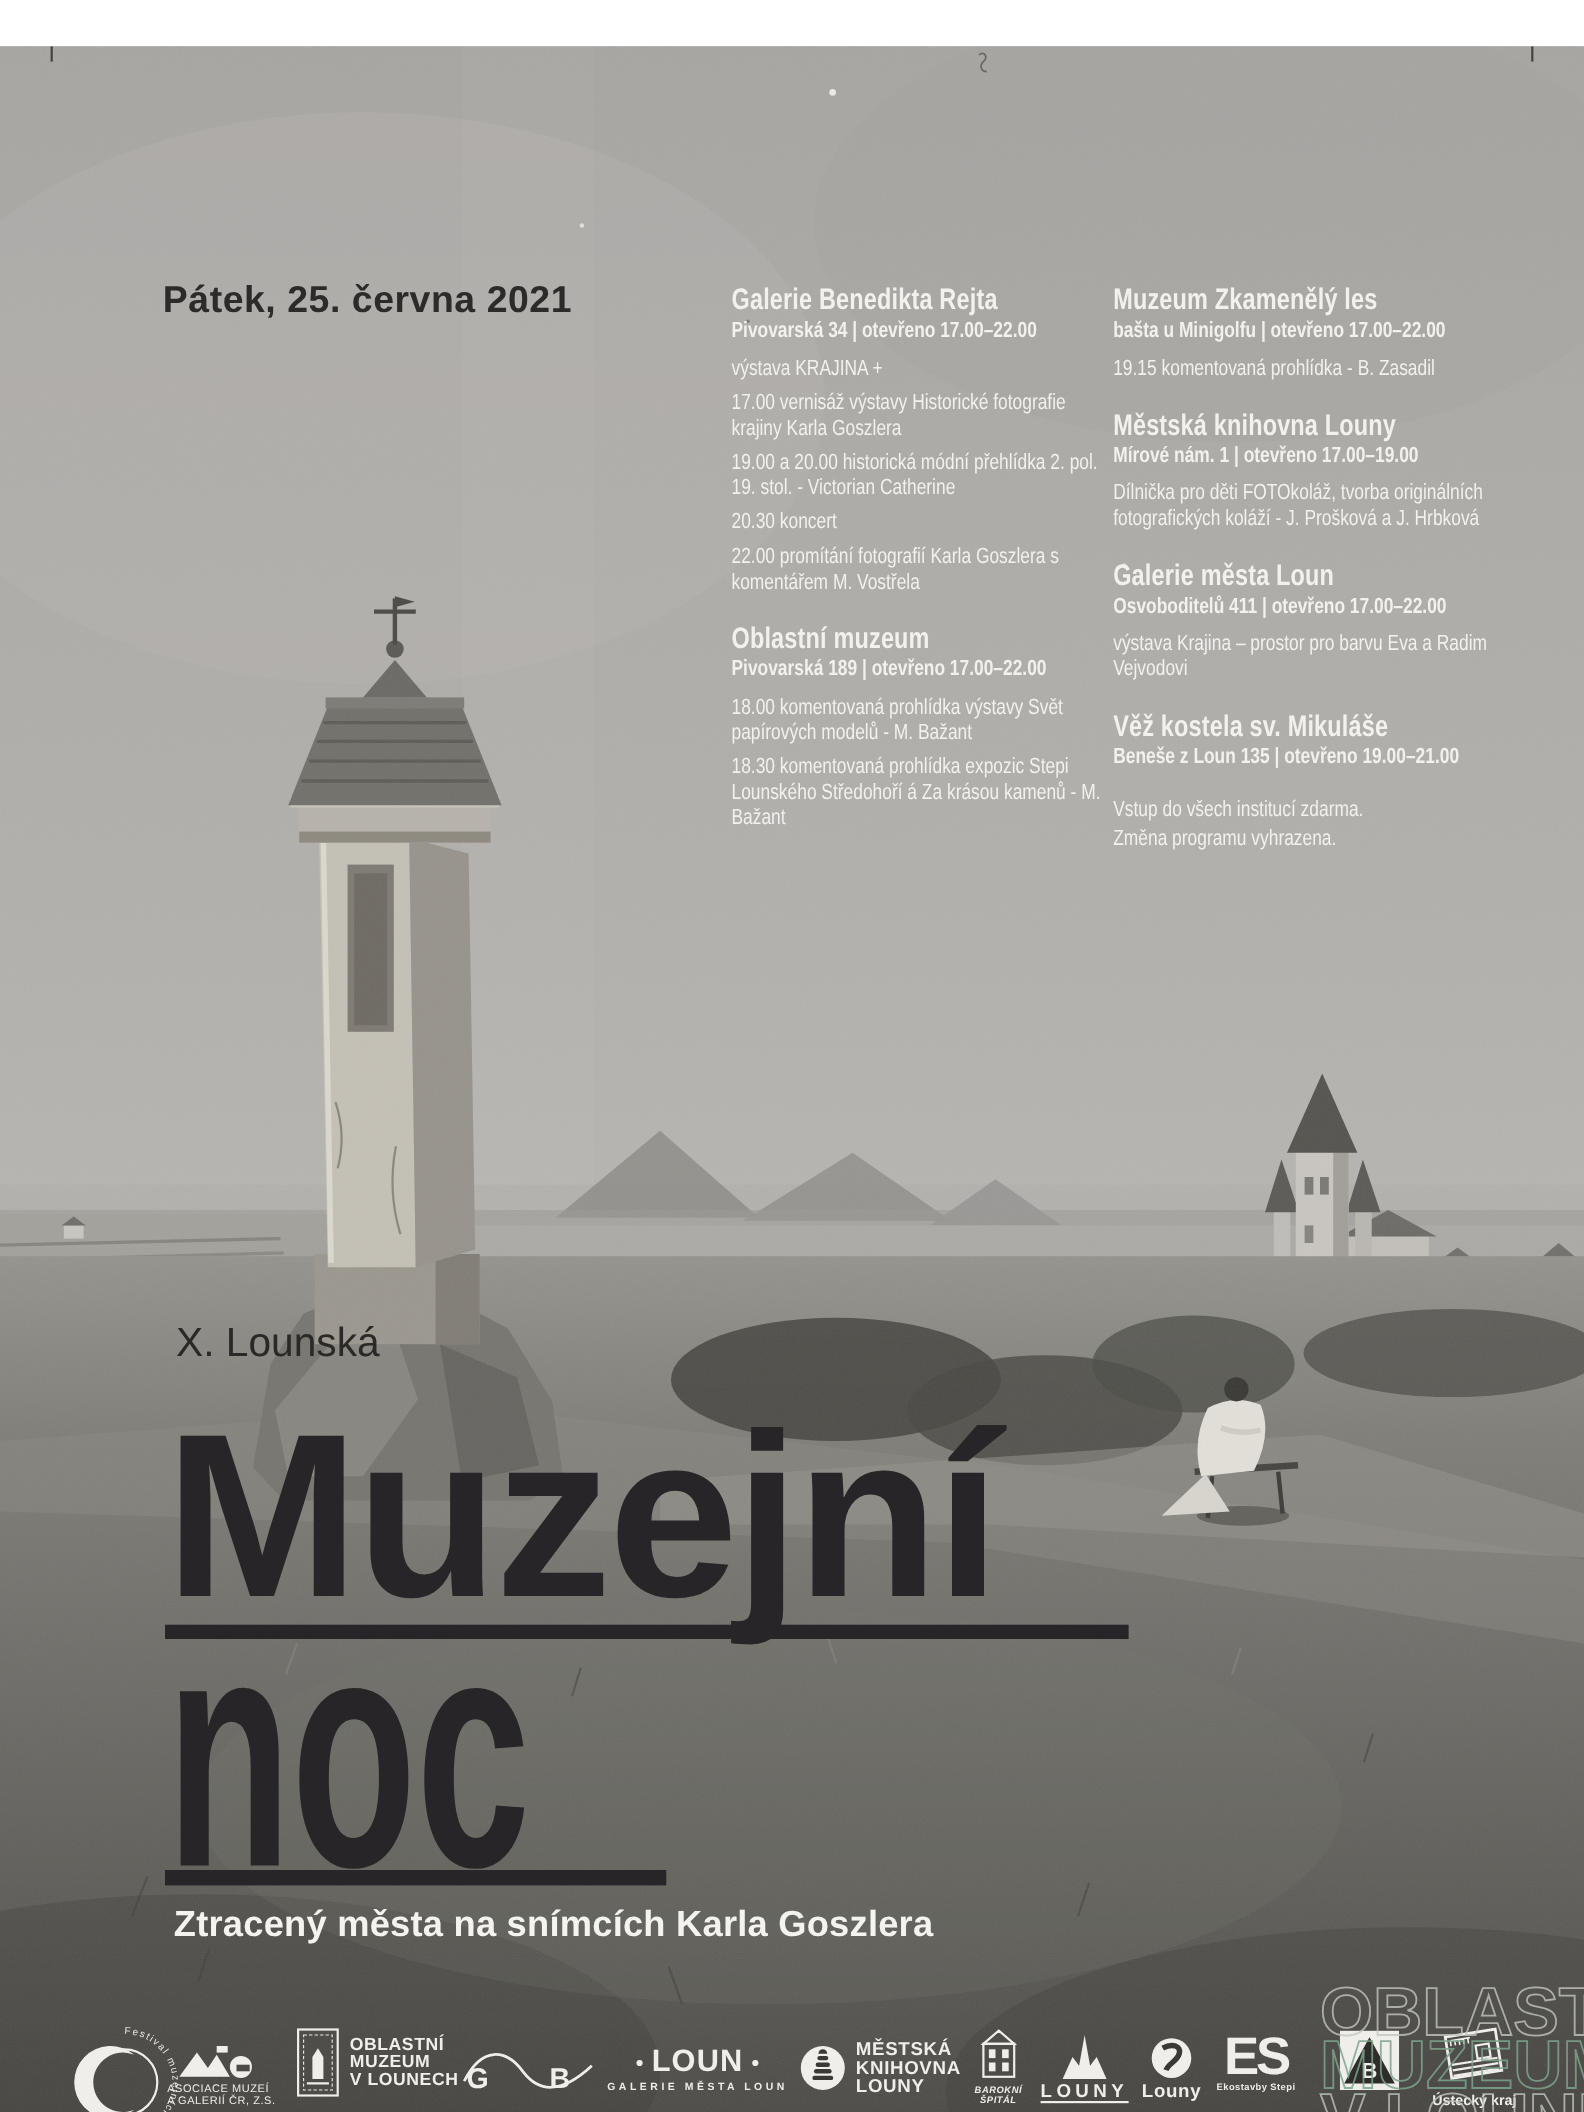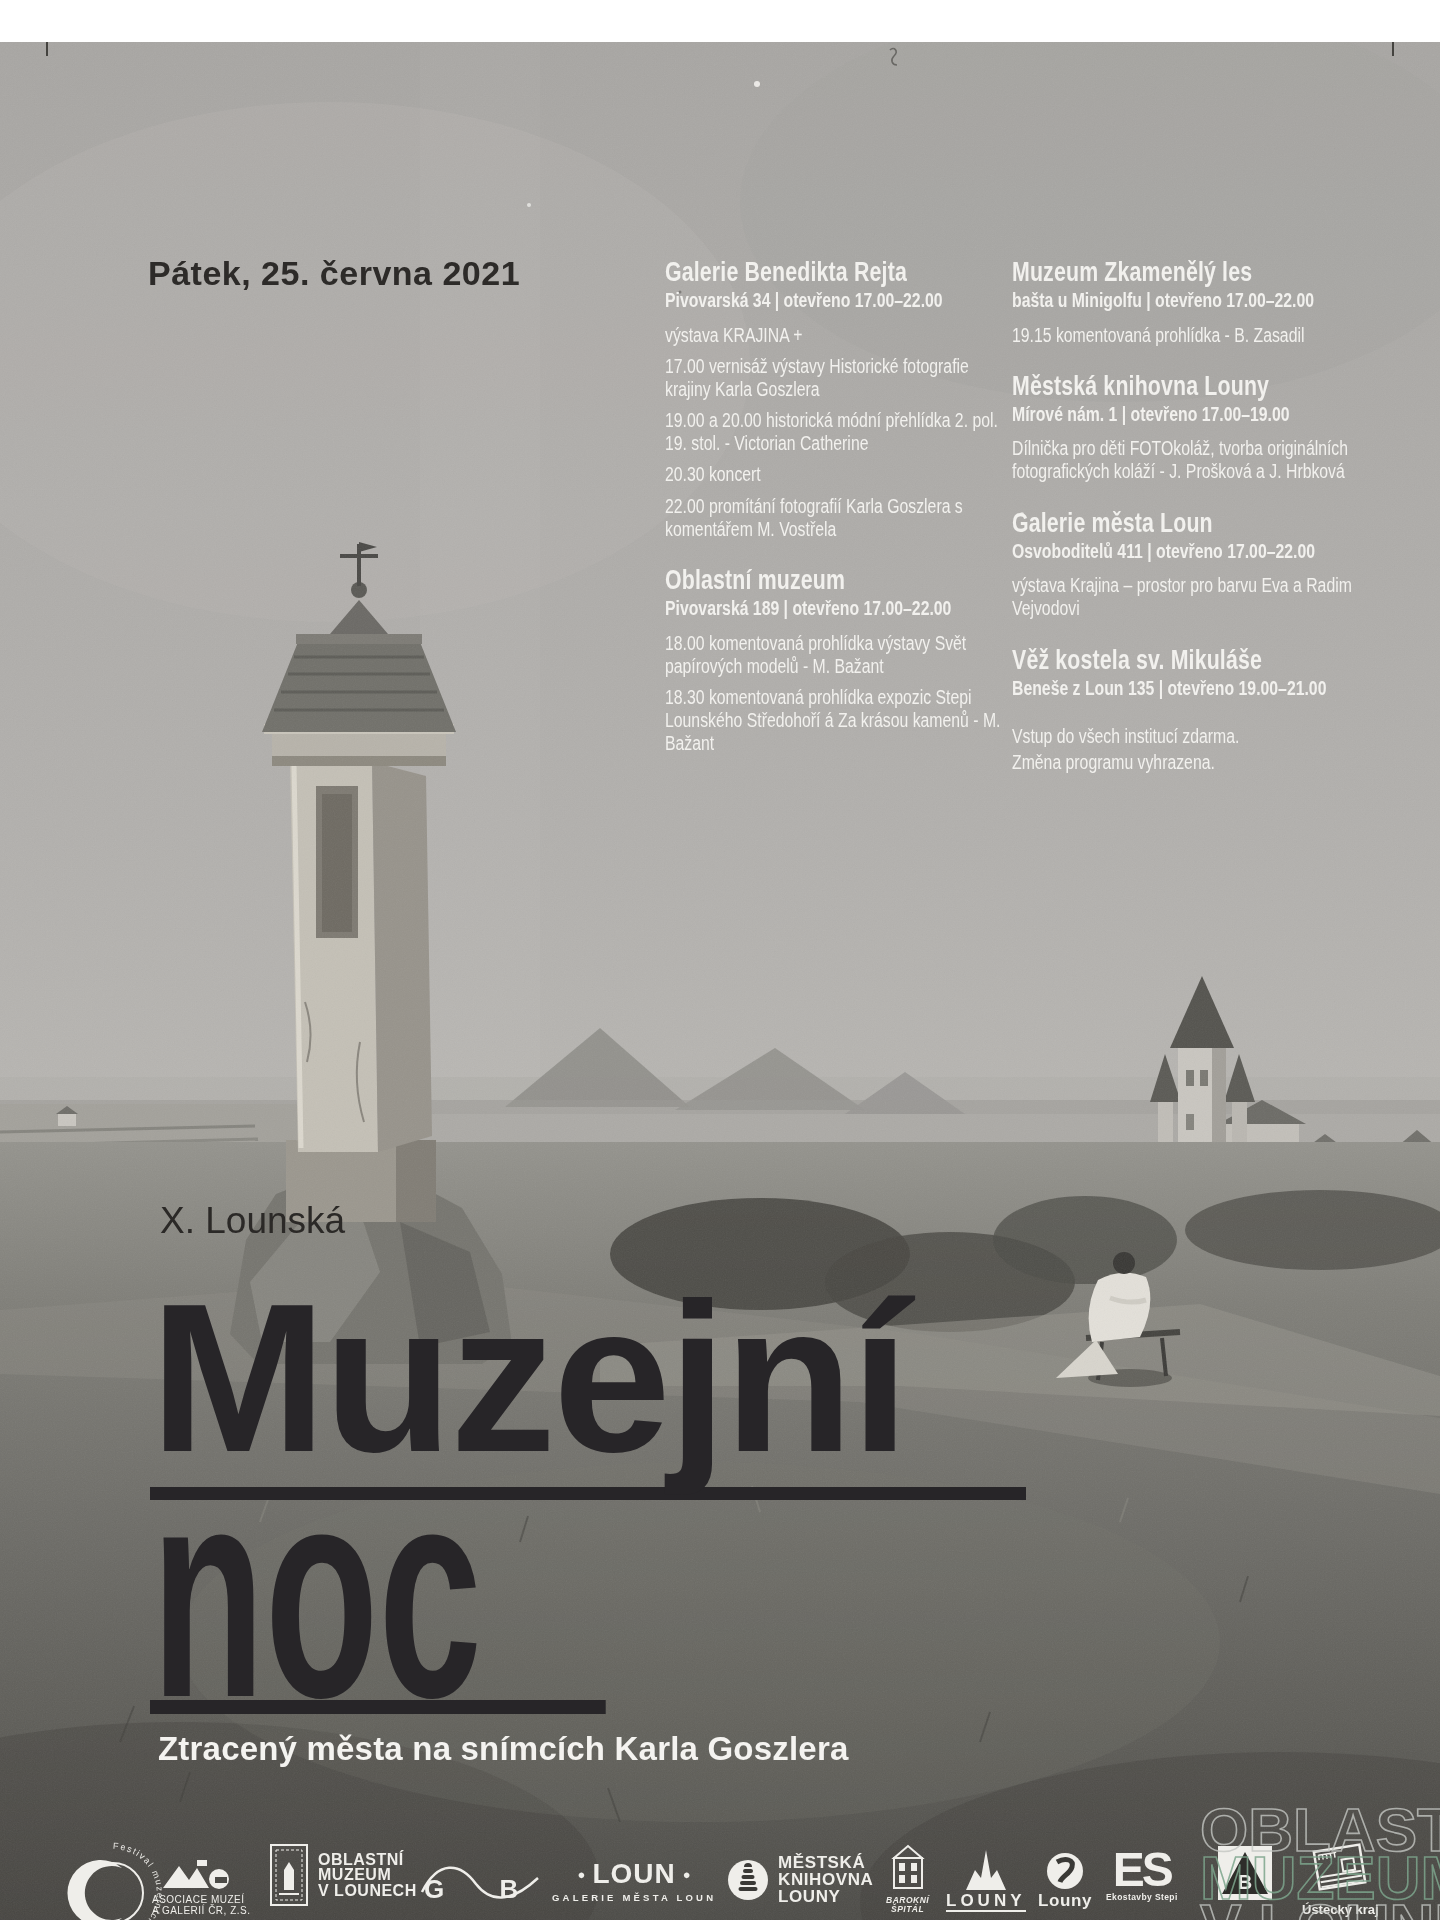--- a/index.html
+++ b/index.html
@@ -19,21 +19,21 @@
   .program h3{margin:0 0 3px 0;font-size:27px;line-height:1.05;font-weight:bold;letter-spacing:.2px;}
   .program .info{margin:0 0 11px 0;font-size:20px;font-weight:bold;line-height:1.16;}
   .program .evt{margin:0 0 8px 0;font-size:20px;font-weight:normal;line-height:1.16;}
   .program .footnote{margin:14px 0 0 0;}
   .program .footnote p{margin:0 0 3px 0;font-size:20px;line-height:1.16;}
 
   .series{position:absolute;left:160px;top:1158px;z-index:2;
           font-size:37px;font-weight:normal;color:#2b2927;}
   .title1{position:absolute;left:150px;top:1238px;margin:0;z-index:2;
           font-size:212px;line-height:195px;font-weight:bold;color:#272528;
-          letter-spacing:-3px;display:inline-block;padding:0 120px 12px 0;
+          letter-spacing:-3px;display:inline-block;padding:0 120px 2px 0;
           border-bottom:13px solid #272528;white-space:nowrap;text-align:center;}
   .title2{position:absolute;left:150px;top:1452px;margin:0;z-index:2;
           font-size:300px;line-height:196px;font-weight:bold;color:#272528;
           display:inline-block;padding:0 200px 10px 2px;border-bottom:14px solid #272528;
           transform:scaleX(.62);transform-origin:0 0;white-space:nowrap;}
   .subtitle{position:absolute;left:158px;top:1688px;z-index:2;
             font-size:33px;font-weight:bold;color:#f4f3f0;letter-spacing:.2px;}
 
   
   .logos{position:absolute;left:0;top:0;width:1440px;height:1920px;z-index:3;color:#efeeea;}

